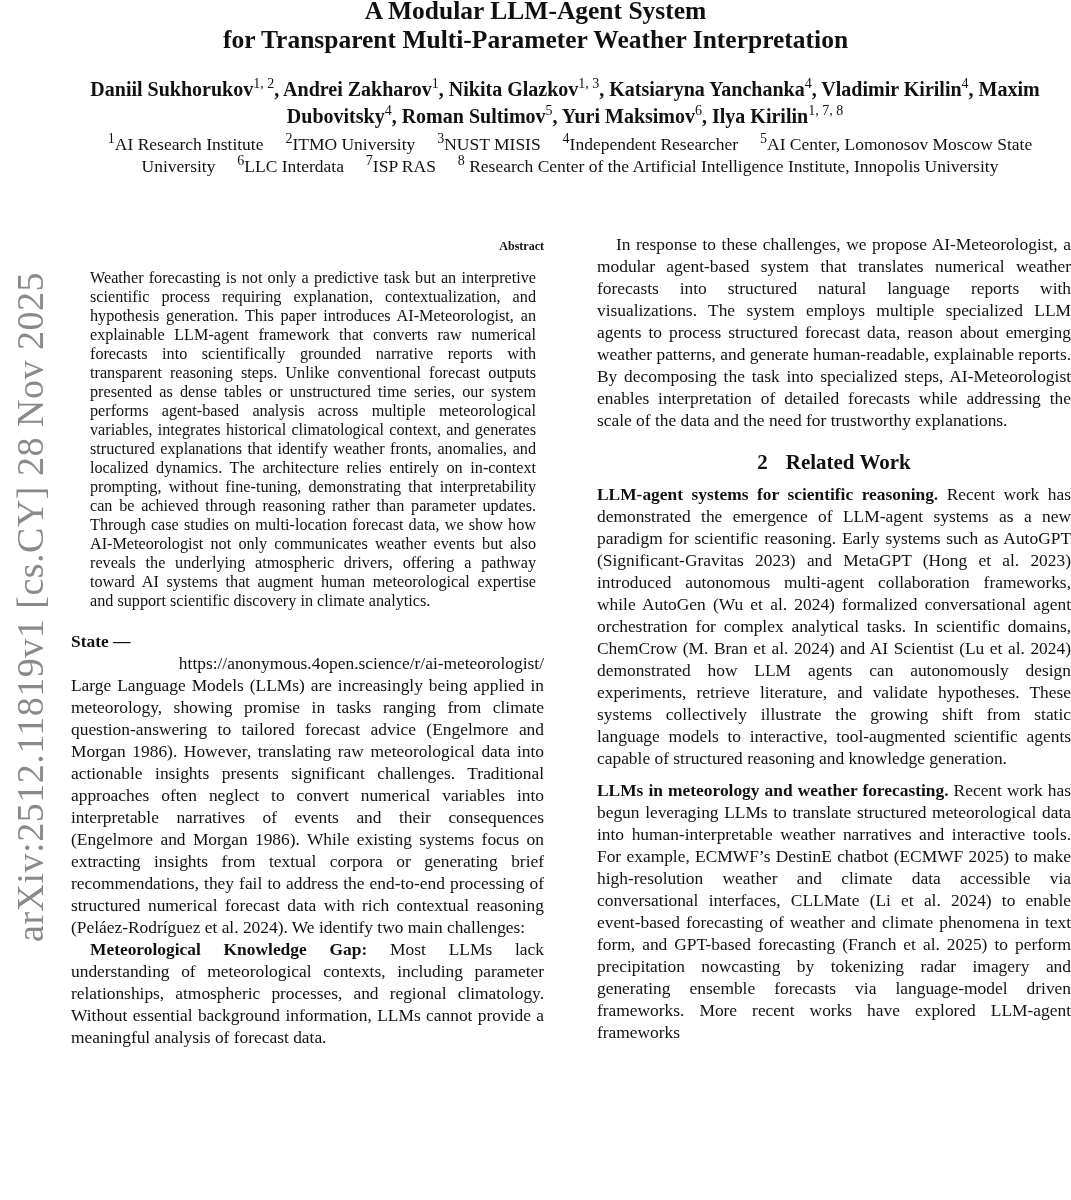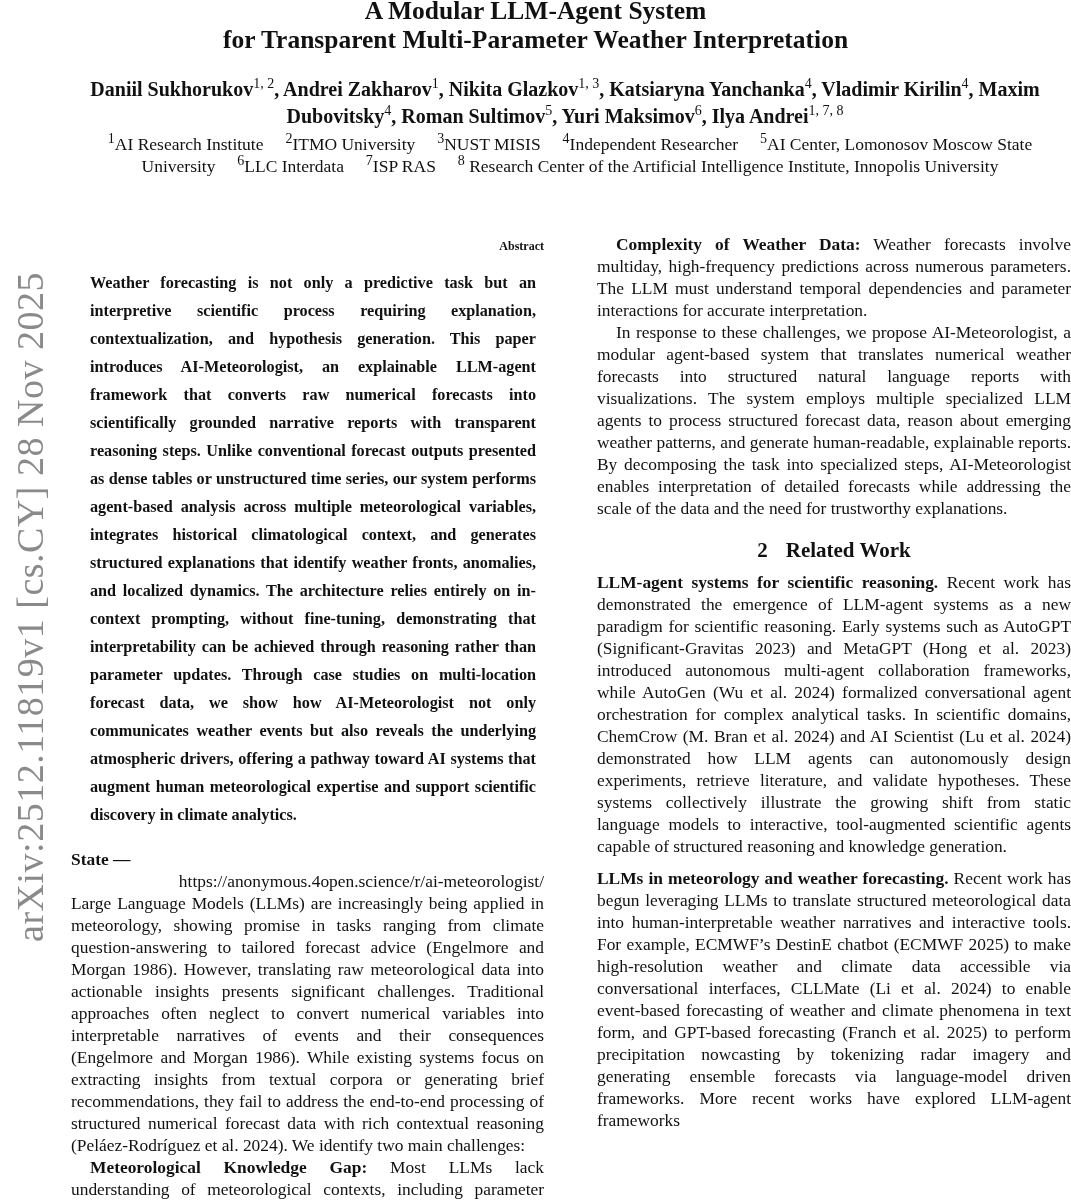--- a/index.html
+++ b/index.html
@@ -14,21 +14,21 @@
   sup { font-size:14px; vertical-align:super; line-height:0; font-weight:normal;margin-top:33px; }
   .authors sup { font-weight:normal; }
   .arxiv { position:absolute; left:0px; top:232px; width:60px; height:750px; }
   .arxiv span { position:absolute; left:50%; top:50%; transform:translate(-50%,-50%) rotate(-90deg);
                 white-space:nowrap; font-size:38px; color:#8a8a8a; letter-spacing:0.5px;
                 font-family:"Liberation Serif", serif; }
   .col { position:absolute; font-size:17.4px; line-height:22px; text-align:justify; }
   .colL { left:71px; width:473px; top:233px; }
   .colR { left:597px; width:474px; top:233px; }
   .abs-head { text-align:right; font-weight:bold; font-size:12px; margin:2px 0 12px 0; }
-  .abstract { padding:0 8px 0 19px; font-size:16.2px; line-height:28px; text-align:justify;font-weight:bold; }
+  .abstract { padding:0 8px 0 19px; font-size:16.2px; line-height:19px; text-align:justify; }
   .code { margin-top:19px; }
   .code .lab { font-weight:bold; }
   .code .url { padding-left:19px; display:block; text-align:right; }
   .sec { text-align:center; font-weight:bold; font-size:21px; margin:20px 0 10px 0; }
   .sec .num { margin-right:18px; }
   p { margin:0; }
   .ind { text-indent:19px; }
   .bold { font-weight:bold; }
   .para-gap { margin-top:10px; }
 </style>
@@ -42,21 +42,21 @@
 
 <div class="authors">
   <span><span>Daniil Sukhorukov</span><sup>1, 2</sup></span>,
   <span><span>Andrei Zakharov</span><sup>1</sup></span>,
   <span><span>Nikita Glazkov</span><sup>1, 3</sup></span>,
   <span><span>Katsiaryna Yanchanka</span><sup>4</sup></span>,
   <span><span>Vladimir Kirilin</span><sup>4</sup></span>,
   <span><span>Maxim Dubovitsky</span><sup>4</sup></span>,
   <span><span>Roman Sultimov</span><sup>5</sup></span>,
   <span><span>Yuri Maksimov</span><sup>6</sup></span>,
-  <span><span>Ilya Andrei</span><sup>1, 7, 8</sup></span>
+  <span><span>Ilya Kirilin</span><sup>1, 7, 8</sup></span>
 </div>
 
 <div class="affil">
   <span><sup>1</sup><span>AI Research Institute</span></span>&nbsp;&nbsp;&nbsp;&nbsp;
   <span><sup>2</sup><span>ITMO University</span></span>&nbsp;&nbsp;&nbsp;&nbsp;
   <span><sup>3</sup><span>NUST MISIS</span></span>&nbsp;&nbsp;&nbsp;&nbsp;
   <span><sup>4</sup><span>Independent Researcher</span></span>&nbsp;&nbsp;&nbsp;&nbsp;
   <span><sup>5</sup><span>AI Center, Lomonosov Moscow State University</span></span>&nbsp;&nbsp;&nbsp;&nbsp;
   <span><sup>6</sup><span>LLC Interdata</span></span>&nbsp;&nbsp;&nbsp;&nbsp;
   <span><sup>7</sup><span>ISP RAS</span></span>&nbsp;&nbsp;&nbsp;&nbsp;
@@ -74,21 +74,20 @@
   <div class="code">
     <span class="lab">State —</span>
     <span class="url">https://anonymous.4open.science/r/ai-meteorologist/</span>
   </div>
 
   <p>Large Language Models (LLMs) are increasingly being applied in meteorology, showing promise in tasks ranging from climate question-answering to tailored forecast advice (Engelmore and Morgan 1986). However, translating raw meteorological data into actionable insights presents significant challenges. Traditional approaches often neglect to convert numerical variables into interpretable narratives of events and their consequences (Engelmore and Morgan 1986). While existing systems focus on extracting insights from textual corpora or generating brief recommendations, they fail to address the end-to-end processing of structured numerical forecast data with rich contextual reasoning (Peláez-Rodríguez et al. 2024). We identify two main challenges:</p>
   <p class="ind"><span class="bold">Meteorological Knowledge Gap:</span><span> Most LLMs lack understanding of meteorological contexts, including parameter relationships, atmospheric processes, and regional climatology. Without essential background information, LLMs cannot provide a meaningful analysis of forecast data.</span></p>
 </div>
 
 <div class="col colR">
-  <p class="ind"><span class="bold">Complexity of Weather Data:</span><span> Weather forecasts involve multiday, high-frequency predictions across numerous parameters. The LLM must understand temporal dependencies and parameter interactions for accurate interpretation.</span></p>
   <p class="ind">In response to these challenges, we propose AI-Meteorologist, a modular agent-based system that translates numerical weather forecasts into structured natural language reports with visualizations. The system employs multiple specialized LLM agents to process structured forecast data, reason about emerging weather patterns, and generate human-readable, explainable reports. By decomposing the task into specialized steps, AI-Meteorologist enables interpretation of detailed forecasts while addressing the scale of the data and the need for trustworthy explanations.</p>
 
   <div class="sec">
     <span class="num">2</span><span>Related Work</span>
   </div>
   <p><span class="bold">LLM-agent systems for scientific reasoning.</span><span>  Recent work has demonstrated the emergence of LLM-agent systems as a new paradigm for scientific reasoning. Early systems such as AutoGPT (Significant-Gravitas 2023) and MetaGPT (Hong et al. 2023) introduced autonomous multi-agent collaboration frameworks, while AutoGen (Wu et al. 2024) formalized conversational agent orchestration for complex analytical tasks. In scientific domains, ChemCrow (M. Bran et al. 2024) and AI Scientist (Lu et al. 2024) demonstrated how LLM agents can autonomously design experiments, retrieve literature, and validate hypotheses. These systems collectively illustrate the growing shift from static language models to interactive, tool-augmented scientific agents capable of structured reasoning and knowledge generation.</span></p>
   <p class="para-gap"><span class="bold">LLMs in meteorology and weather forecasting.</span><span>  Recent work has begun leveraging LLMs to translate structured meteorological data into human-interpretable weather narratives and interactive tools. For example, ECMWF’s DestinE chatbot (ECMWF 2025) to make high-resolution weather and climate data accessible via conversational interfaces, CLLMate (Li et al. 2024) to enable event-based forecasting of weather and climate phenomena in text form, and GPT-based forecasting (Franch et al. 2025) to perform precipitation nowcasting by tokenizing radar imagery and generating ensemble forecasts via language-model driven frameworks. More recent works have explored LLM-agent frameworks</span></p>
 </div>
 
 </body></html>

